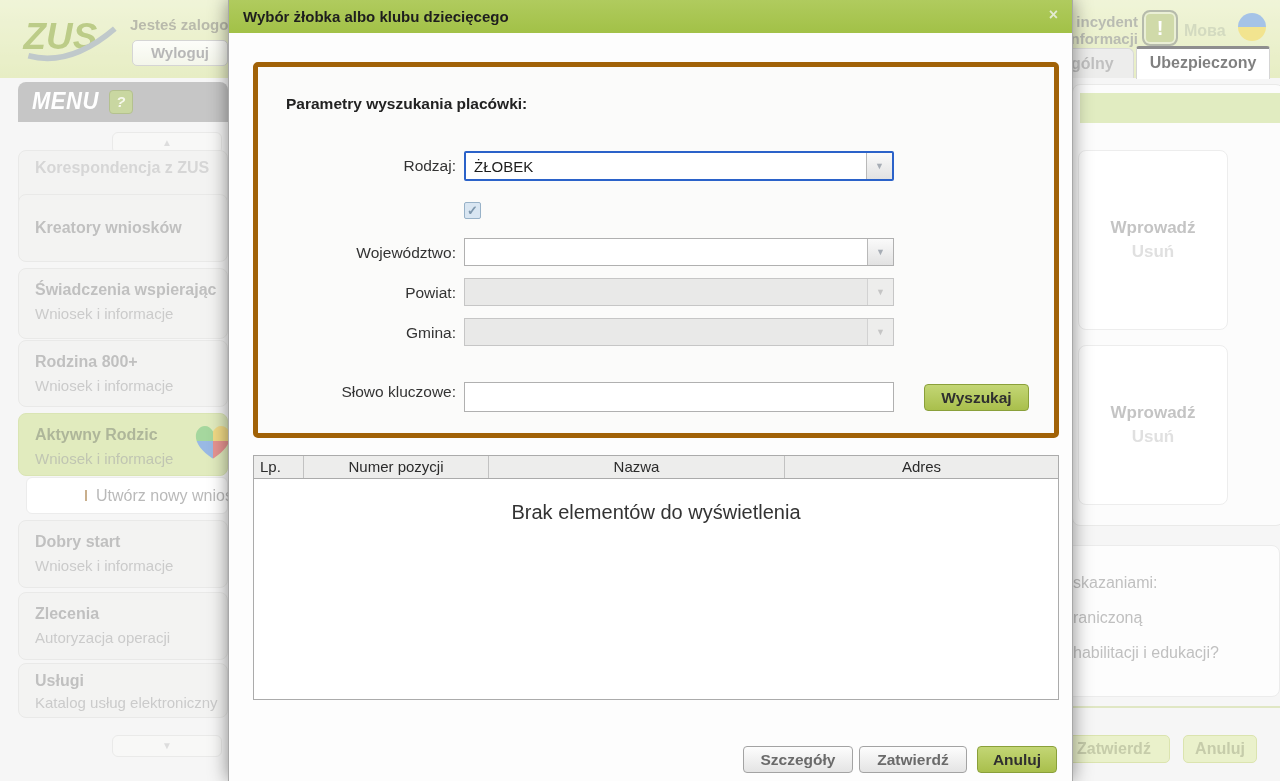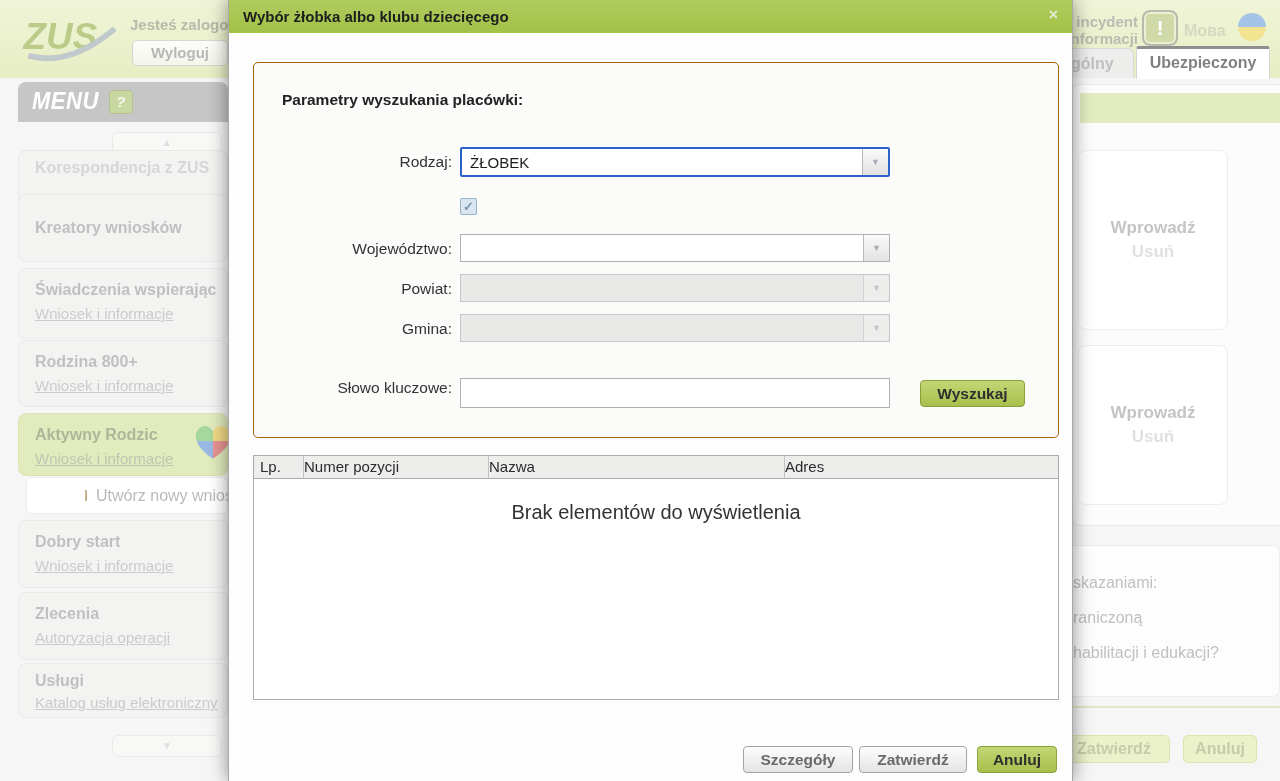--- a/index.html
+++ b/index.html
@@ -37,21 +37,21 @@
               background:#a3a3a3; border-radius:8px 8px 0 0; display:flex; align-items:center; padding-left:14px;font-style:italic; }
   .menu-title { color:#ffffff; font-weight:bold; font-size:22px; letter-spacing:0.5px; transform:scaleY(1.05); }
   .menu-help { width:24px; height:24px; margin-left:10px; background:#a9bf68; border:1px solid #869b4b;
                border-radius:4px; color:#f2f5e2; font-weight:bold; font-size:15px; text-align:center; line-height:22px; }
   .scroll-pill { position:absolute; left:112px; width:110px; height:22px; z-index:2;
                  background:#f4f4f3; border:1px solid #dddddc; border-radius:6px;
                  text-align:center; font-size:10px; color:#c9c9c9; line-height:20px; }
   .side-card { position:absolute; left:18px; width:210px; z-index:2; background:#ececea;
                border:1px solid #dcdcda; border-radius:8px; padding:12px 0 0 16px; overflow:hidden; }
   .side-title { font-size:16px; font-weight:bold; color:#9a9a9a; white-space:nowrap; }
-  .side-sub { font-size:15px; color:#ababab; margin-top:6px; white-space:nowrap;text-decoration:underline; }
+  .side-sub { font-size:15px; color:#ababab; margin-top:6px; white-space:nowrap; }
   .side-card.active { background:#cfdf96; border-color:#c3d587; }
   .side-card.active .side-title { color:#7d8a5c; }
   .side-card.active .side-sub { color:#9aa284; }
   .subitem-card { position:absolute; left:26px; top:477px; width:202px; height:37px; z-index:2;
                   background:#ffffff; border:1px solid #e0e0e0; border-radius:6px;
                   display:flex; align-items:center; padding-left:58px; }
   .subitem-icon { width:11px; height:11px; background:#c9a063; border:1px solid #a87f48; margin-right:9px; }
   .subitem-label { font-size:16px; color:#8f8f8f; white-space:nowrap; }
   .heart-icon { position:absolute; left:190px; top:421px; z-index:3; }
 
@@ -78,21 +78,21 @@
   
   .modal { position:absolute; left:228px; top:0; width:845px; height:781px; z-index:10;
            background:#fdfdfd; border-left:1px solid #a8a8a8; border-right:1px solid #a8a8a8;
            box-shadow:0 0 18px rgba(0,0,0,0.45); }
   .modal-titlebar { position:absolute; left:0; top:0; width:100%; height:33px;
                     background:linear-gradient(#b0cb5e,#a2c147); }
   .modal-title { padding-left:14px; font-size:15px; font-weight:bold; color:#1e1e1e; line-height:33px; }
   .modal-close { position:absolute; right:14px; top:0; font-size:16px; font-weight:bold; color:#e3ead0;
                  line-height:30px; cursor:default; }
   .form-panel { position:absolute; left:24px; top:62px; width:806px; height:376px;
-                background:#fbfbfa; border:1px solid #a16207; border-radius:5px; }
+                background:#fbfbfa; border:5px solid #a16207; border-radius:5px; }
   .form-heading { position:absolute; left:28px; top:28px; font-size:15.5px; font-weight:bold; color:#222222; }
   .f-label { position:absolute; left:8px; width:190px; text-align:right; font-size:15.5px; color:#333333; }
   .combo { position:absolute; left:206px; width:430px; height:28px; display:flex;
            border:1px solid #b0b0b0; background:#ffffff; }
   .combo.focused { border:2px solid #2b62c9; border-radius:2px; height:30px; }
   .combo-text { flex:1; font-size:15px; color:#1c1c1c; padding:5px 8px; overflow:hidden; white-space:nowrap; }
   .combo-arrow { width:26px; border-left:1px solid #b9b9b9; background:linear-gradient(#fafafa,#e2e2e2);
                  text-align:center; font-size:9px; color:#a7adb5; line-height:27px; }
   .combo.disabled { border-color:#c6c6c6; background:#e9e9e8; }
   .combo.disabled .combo-arrow { background:#ededec; border-left-color:#d2d2d2; color:#c5c5c5; }
@@ -103,21 +103,21 @@
   .keyword-input { position:absolute; left:206px; width:430px; height:30px; border:1px solid #b0b0b0;
                    background:#ffffff; font-family:"Liberation Sans", sans-serif; font-size:15px; padding:4px 8px; }
   .btn { border-radius:4px; border:1px solid #a3a3a3; background:linear-gradient(#fdfdfd,#e4e4e4);
          color:#6a6a6a; font-weight:bold; font-size:15.5px; text-align:center; }
   .btn-green { background:linear-gradient(#c3d675,#a9bf4c); border:1px solid #8aa03a; color:#2f2f2f; }
   .search-btn { position:absolute; left:666px; top:317px; width:105px; height:27px; line-height:25px; }
   .result-table { position:absolute; left:24px; top:455px; width:806px; height:245px;
                   border:1px solid #ababab; background:#ffffff; }
   .rt-header { display:flex; height:23px; background:#ededec; border-bottom:1px solid #ababab; }
   .rt-cell { font-size:15px; color:#2b2b2b; line-height:22px; border-right:1px solid #c2c2c2;
-             overflow:hidden; }
+             text-align:center; overflow:hidden; }
   .rt-cell:last-child { border-right:none; }
   .rt-lp { width:50px; text-align:left; padding-left:6px; }
   .rt-num { width:185px; }
   .rt-name { width:296px; }
   .rt-addr { flex:1; }
   .rt-empty { text-align:center; margin-top:22px; font-size:20px; color:#333333; }
   .modal-footer-btn { position:absolute; top:746px; height:27px; line-height:25px; }
 </style>
 </head>
 <body>

